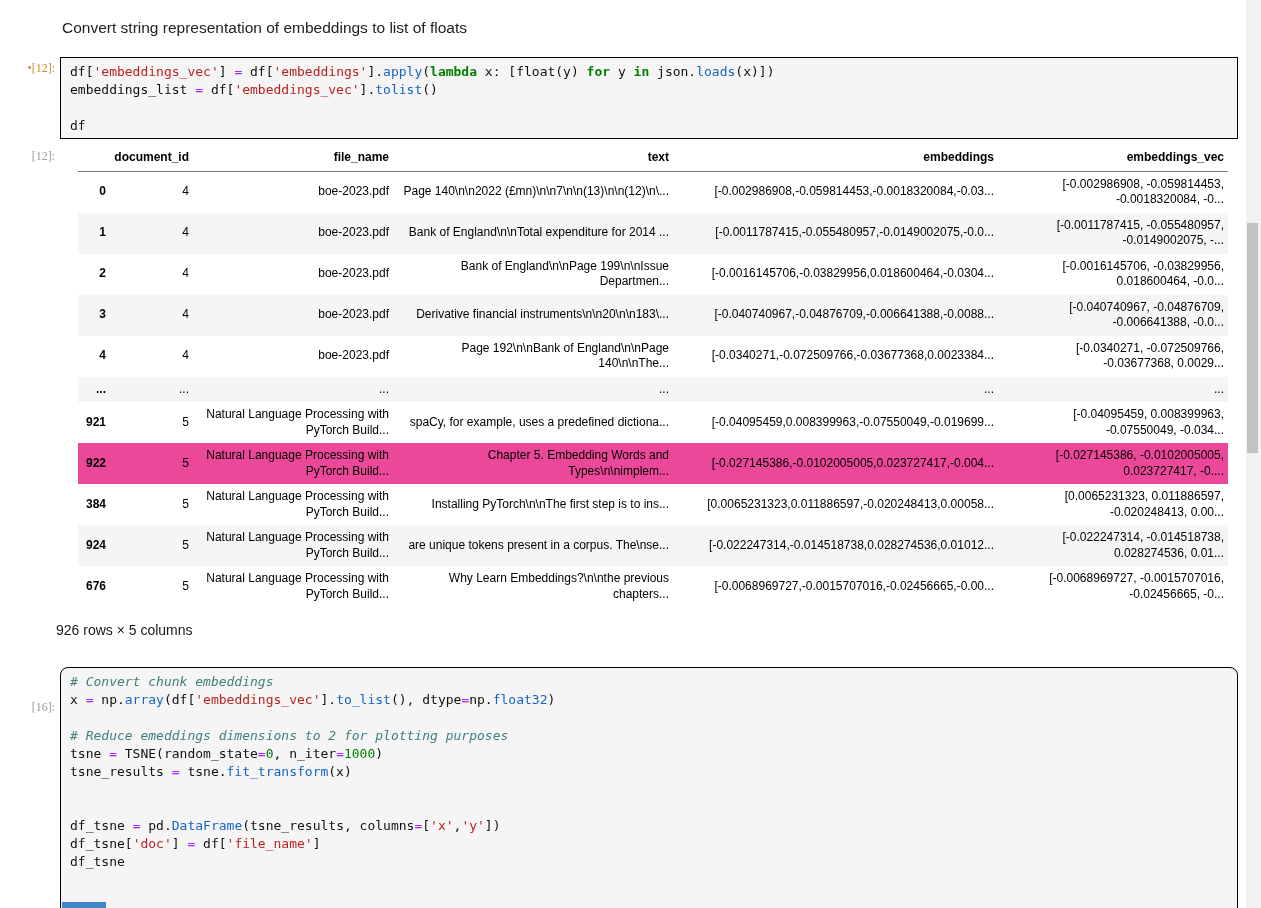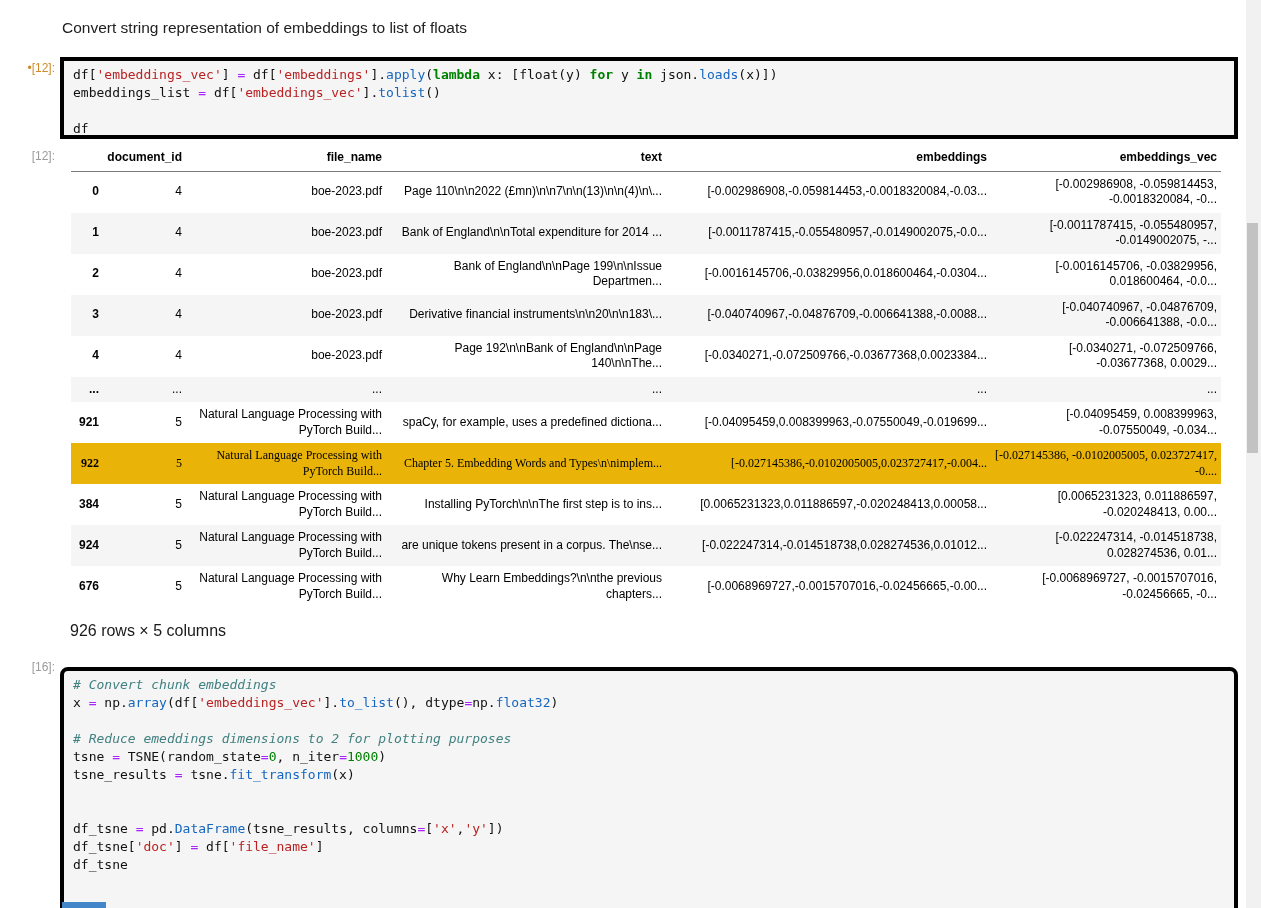--- a/index.html
+++ b/index.html
@@ -10,58 +10,58 @@
     color:#1a1a1a;
     position:relative;
     overflow:hidden;
   }
   .md-heading {
     position:absolute; left:62px; top:19px;
     font-size:15.5px; font-weight:normal; color:#212121;
   }
   .prompt {
     position:absolute; left:0; width:55px; text-align:right;
-    font-family:Liberation Sans, sans-serif; font-size:12px;
+    font-family:Liberation Serif, serif; font-size:12px;
     color:#9b9b9b; white-space:nowrap;
   }
   .prompt.modified { color:#cf8c2a; }
   .code-box {
     position:absolute; left:60px; width:1178px;
-    background:#f5f5f5; border:4px solid #000000;
+    background:#f5f5f5; border:1px solid #000000;
     font-family:"DejaVu Sans Mono", monospace;
     font-size:13px; line-height:18px;
     padding:5px 9px;
     white-space:pre;
   }
   #code1 { top:57px; height:82px; }
   #code2 { top:667px; height:268px; padding-bottom:11px;border-radius:8px; }
   .cm-line { min-height:18px; }
   .tk-p { color:#111111; }
   .tk-s { color:#ba2121; }
   .tk-k { color:#008000; font-weight:bold; }
   .tk-o { color:#aa22ff; }
   .tk-f { color:#1565c0; }
   .tk-c { color:#408080; font-style:italic; }
   .tk-n { color:#008000; }
 
-  .output-area { position:absolute; left:71px; top:145px; }
+  .output-area { position:absolute; left:78px; top:145px; }
   table.dataframe { border-collapse:collapse; table-layout:fixed; font-size:12px; }
   .dataframe th, .dataframe td {
     text-align:right; vertical-align:middle;
     padding:5px 4px; line-height:15.5px;
     overflow:hidden; color:#000;
   }
   .dataframe thead th { font-weight:bold; border-bottom:1px solid #7a7a7a; }
   .dataframe tbody th { font-weight:bold; }
   .dataframe tbody tr:nth-child(even) { background:#f5f5f5; }
-  .dataframe tbody tr.hl { background:#eab308;font-family:Liberation Serif, serif; }
+  .dataframe tbody tr.hl { background:#ec4899; }
 
   .df-shape {
-    position:absolute; left:70px; top:622px;
-    font-size:16px; color:#1a1a1a;
+    position:absolute; left:56px; top:622px;
+    font-size:14px; color:#1a1a1a;
   }
 
   .scrollbar-track {
     position:absolute; right:0; top:0; width:15px; height:908px;
     background:#f1f1f1;
   }
   .scrollbar-thumb {
     position:absolute; left:1px; top:223px; width:11px; height:230px;
     background:#c2c2c2;
   }
@@ -99,21 +99,21 @@
             <th>text</th>
             <th>embeddings</th>
             <th>embeddings_vec</th>
           </tr>
       </thead>
       <tbody>
           <tr>
             <th>0</th>
             <td>4</td>
             <td>boe-2023.pdf</td>
-            <td>Page 110\n\n2022 (£mn)\n\n7\n\n(13)\n\n(4)\n\...</td>
+            <td>Page 140\n\n2022 (£mn)\n\n7\n\n(13)\n\n(12)\n\...</td>
             <td>[-0.002986908,-0.059814453,-0.0018320084,-0.03...</td>
             <td>[-0.002986908, -0.059814453, -0.0018320084, -0...</td>
           </tr>
           <tr>
             <th>1</th>
             <td>4</td>
             <td>boe-2023.pdf</td>
             <td>Bank of England\n\nTotal expenditure for 2014 ...</td>
             <td>[-0.0011787415,-0.055480957,-0.0149002075,-0.0...</td>
             <td>[-0.0011787415, -0.055480957, -0.0149002075, -...</td>
@@ -189,21 +189,21 @@
             <td>Why Learn Embeddings?\n\nthe previous chapters...</td>
             <td>[-0.0068969727,-0.0015707016,-0.02456665,-0.00...</td>
             <td>[-0.0068969727, -0.0015707016, -0.02456665, -0...</td>
           </tr>
         </tbody>
     </table>
   </div>
 
   <div class="df-shape">926 rows × 5 columns</div>
 
-  <div class="prompt" style="top:660px;padding-left:16px;">[16]:</div>
+  <div class="prompt" style="top:700px;padding-left:16px;">[16]:</div>
   <div class="code-box" id="code2"><div class="cm-line"><span class="tk-c"># Convert chunk embeddings</span></div><div class="cm-line"><span class="tk-p">x </span><span class="tk-o">=</span><span class="tk-p"> np.</span><span class="tk-f">array</span><span class="tk-p">(df[</span><span class="tk-s">'embeddings_vec'</span><span class="tk-p">].</span><span class="tk-f">to_list</span><span class="tk-p">(), dtype</span><span class="tk-o">=</span><span class="tk-p">np.</span><span class="tk-f">float32</span><span class="tk-p">)</span></div><div class="cm-line">&nbsp;</div><div class="cm-line"><span class="tk-c"># Reduce emeddings dimensions to 2 for plotting purposes</span></div><div class="cm-line"><span class="tk-p">tsne </span><span class="tk-o">=</span><span class="tk-p"> TSNE(random_state</span><span class="tk-o">=</span><span class="tk-n">0</span><span class="tk-p">, n_iter</span><span class="tk-o">=</span><span class="tk-n">1000</span><span class="tk-p">)</span></div><div class="cm-line"><span class="tk-p">tsne_results </span><span class="tk-o">=</span><span class="tk-p"> tsne.</span><span class="tk-f">fit_transform</span><span class="tk-p">(x)</span></div><div class="cm-line">&nbsp;</div><div class="cm-line">&nbsp;</div><div class="cm-line"><span class="tk-p">df_tsne </span><span class="tk-o">=</span><span class="tk-p"> pd.</span><span class="tk-f">DataFrame</span><span class="tk-p">(tsne_results, columns</span><span class="tk-o">=</span><span class="tk-p">[</span><span class="tk-s">'x'</span><span class="tk-p">,</span><span class="tk-s">'y'</span><span class="tk-p">])</span></div><div class="cm-line"><span class="tk-p">df_tsne[</span><span class="tk-s">'doc'</span><span class="tk-p">] </span><span class="tk-o">=</span><span class="tk-p"> df[</span><span class="tk-s">'file_name'</span><span class="tk-p">]</span></div><div class="cm-line"><span class="tk-p">df_tsne</span></div><div class="cm-line">&nbsp;</div></div>
 
   <div class="partial-blue-bar"></div>
 
   <div class="scrollbar-track">
     <div class="scrollbar-thumb"></div>
   </div>
 
 </div>
 

